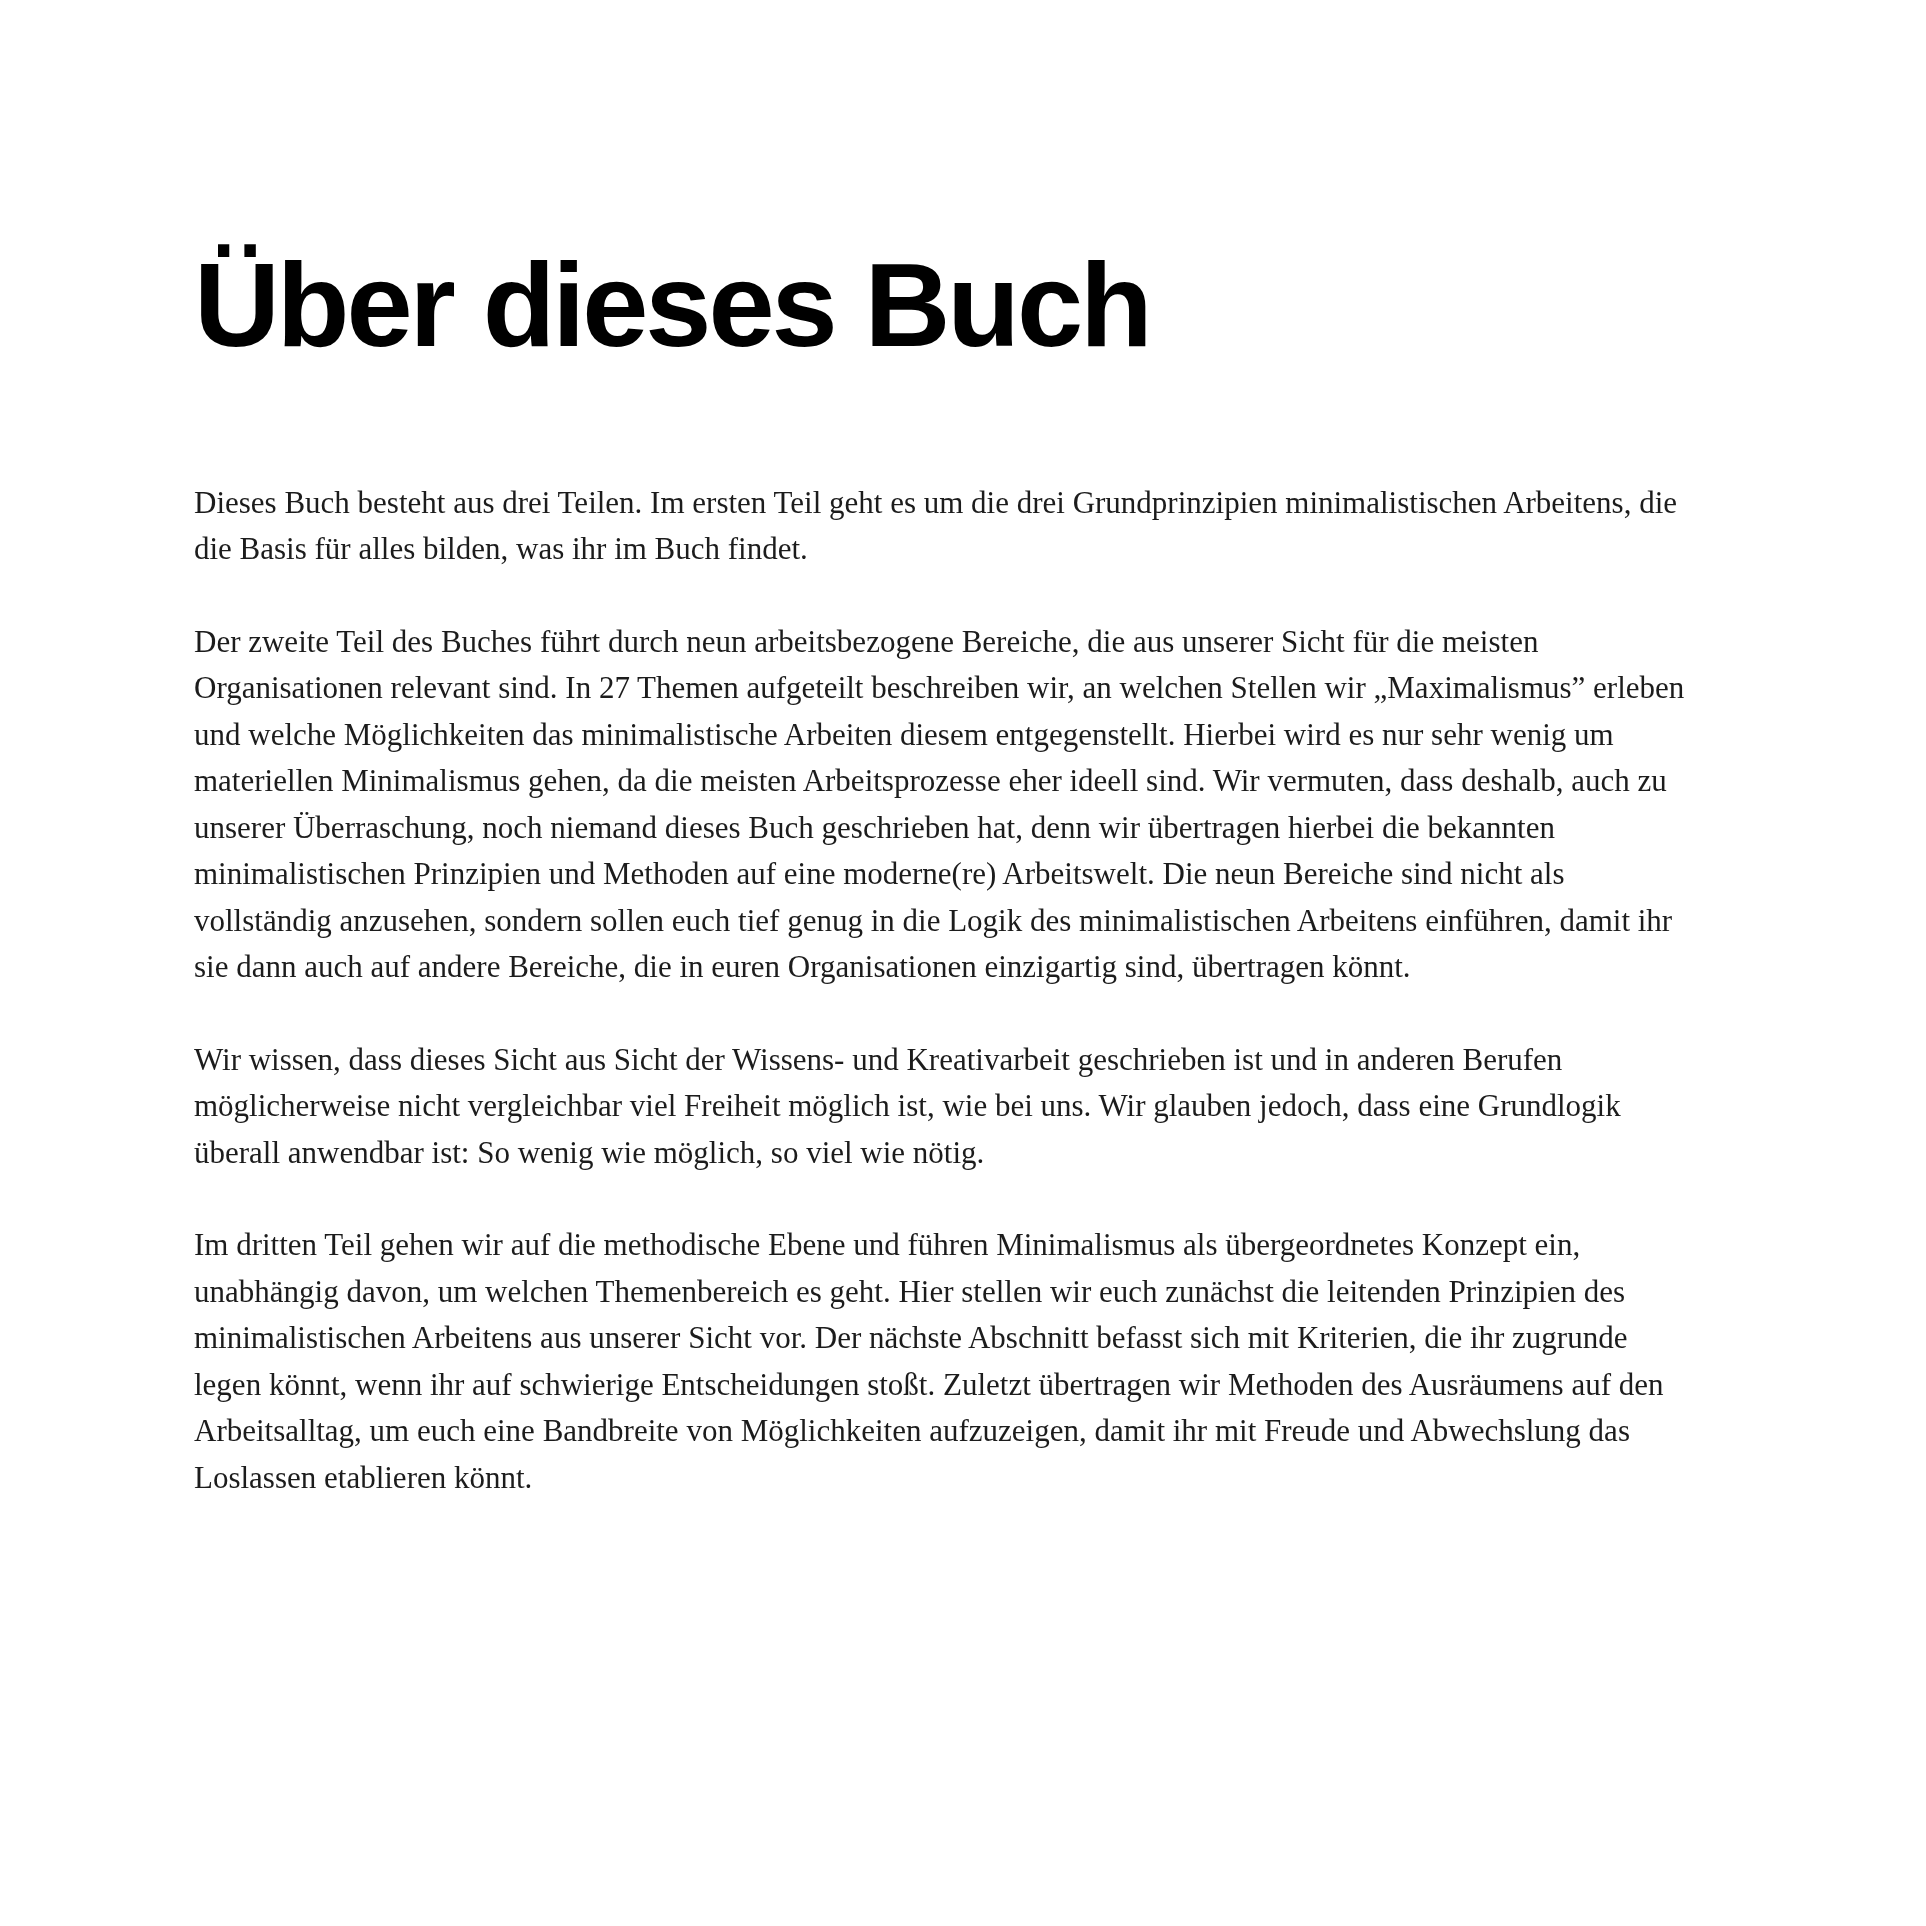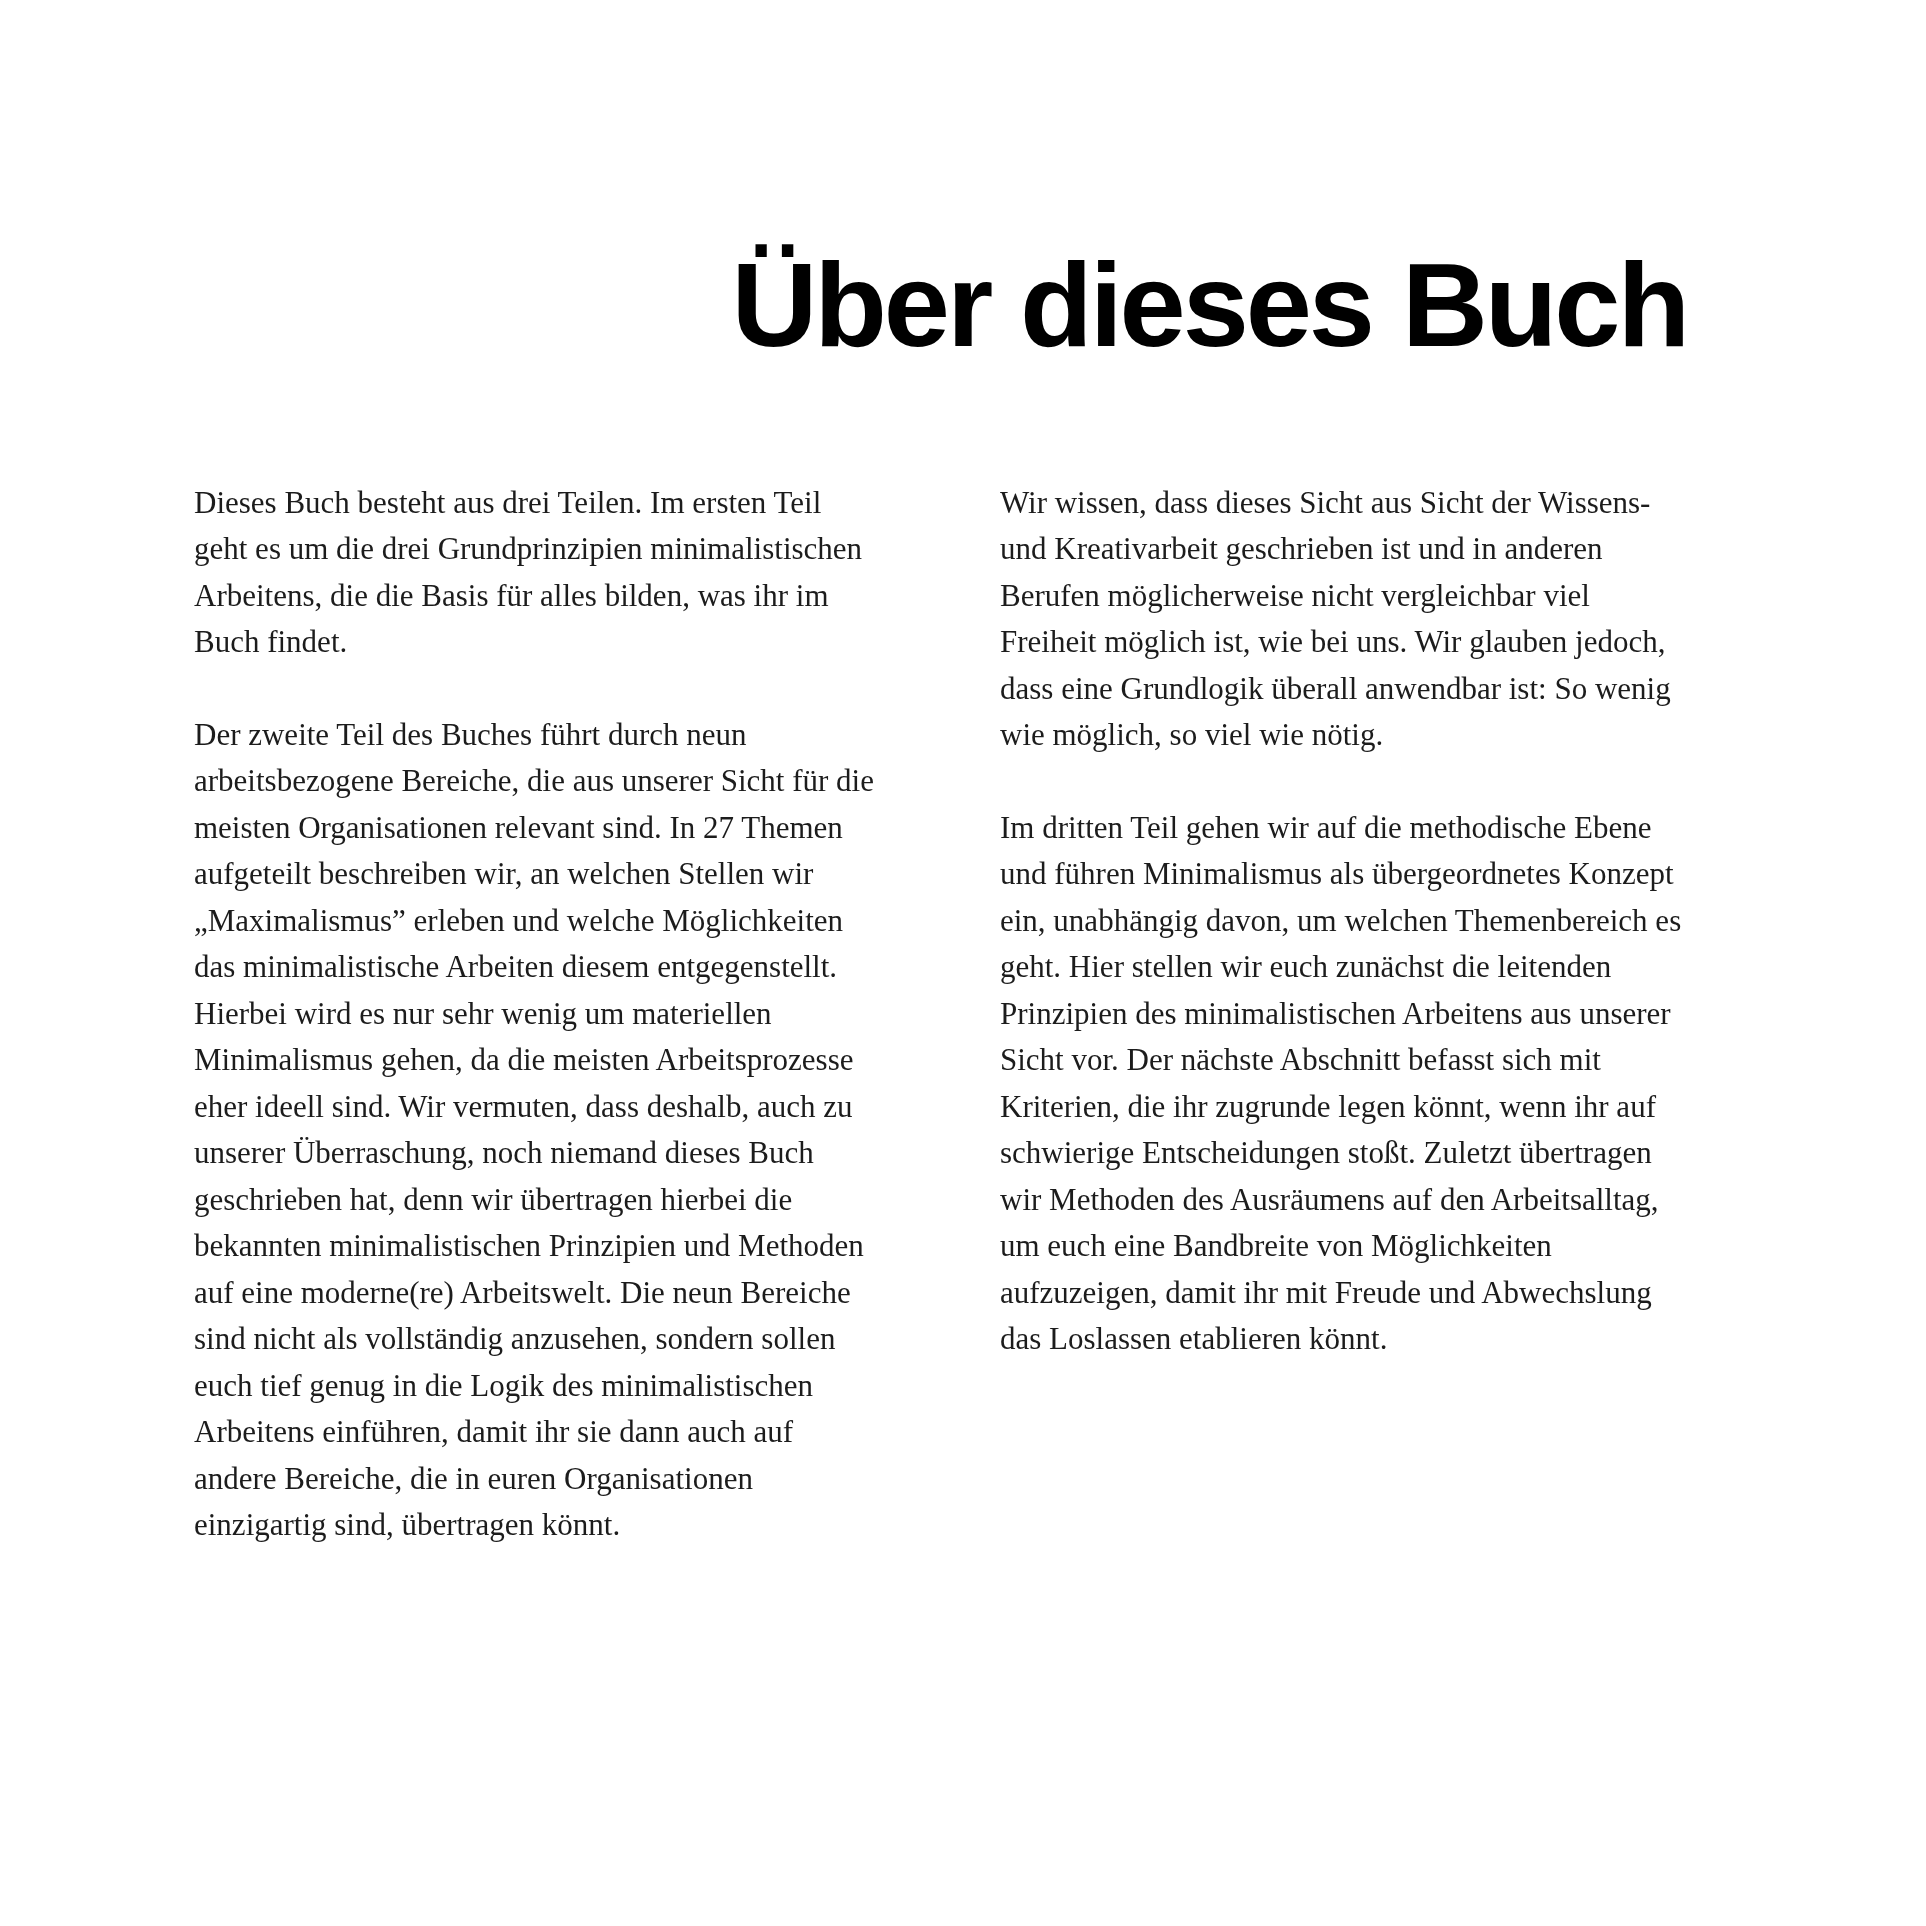--- a/index.html
+++ b/index.html
@@ -23,25 +23,24 @@
     padding: 243px 314px 0 194px;
   }
   .title {
     font-family: "Liberation Sans", "DejaVu Sans", sans-serif;
     font-weight: 800;
     font-size: 119px;
     letter-spacing: -3.1px;
     line-height: 1.05;
     color: #000000;
     margin: 0 0 112px 0;
-    text-align: right;
   }
   .columns {
     display: grid;
-    grid-template-columns: 1fr 1fr;
+    grid-template-columns: 1fr;
     column-gap: 119px;
     font-size: 31px;
     line-height: 1.5;
     color: #1c1c1c;
   }
   .col p {
     margin: 0 0 46px 0;
   }
 </style>
 </head>

